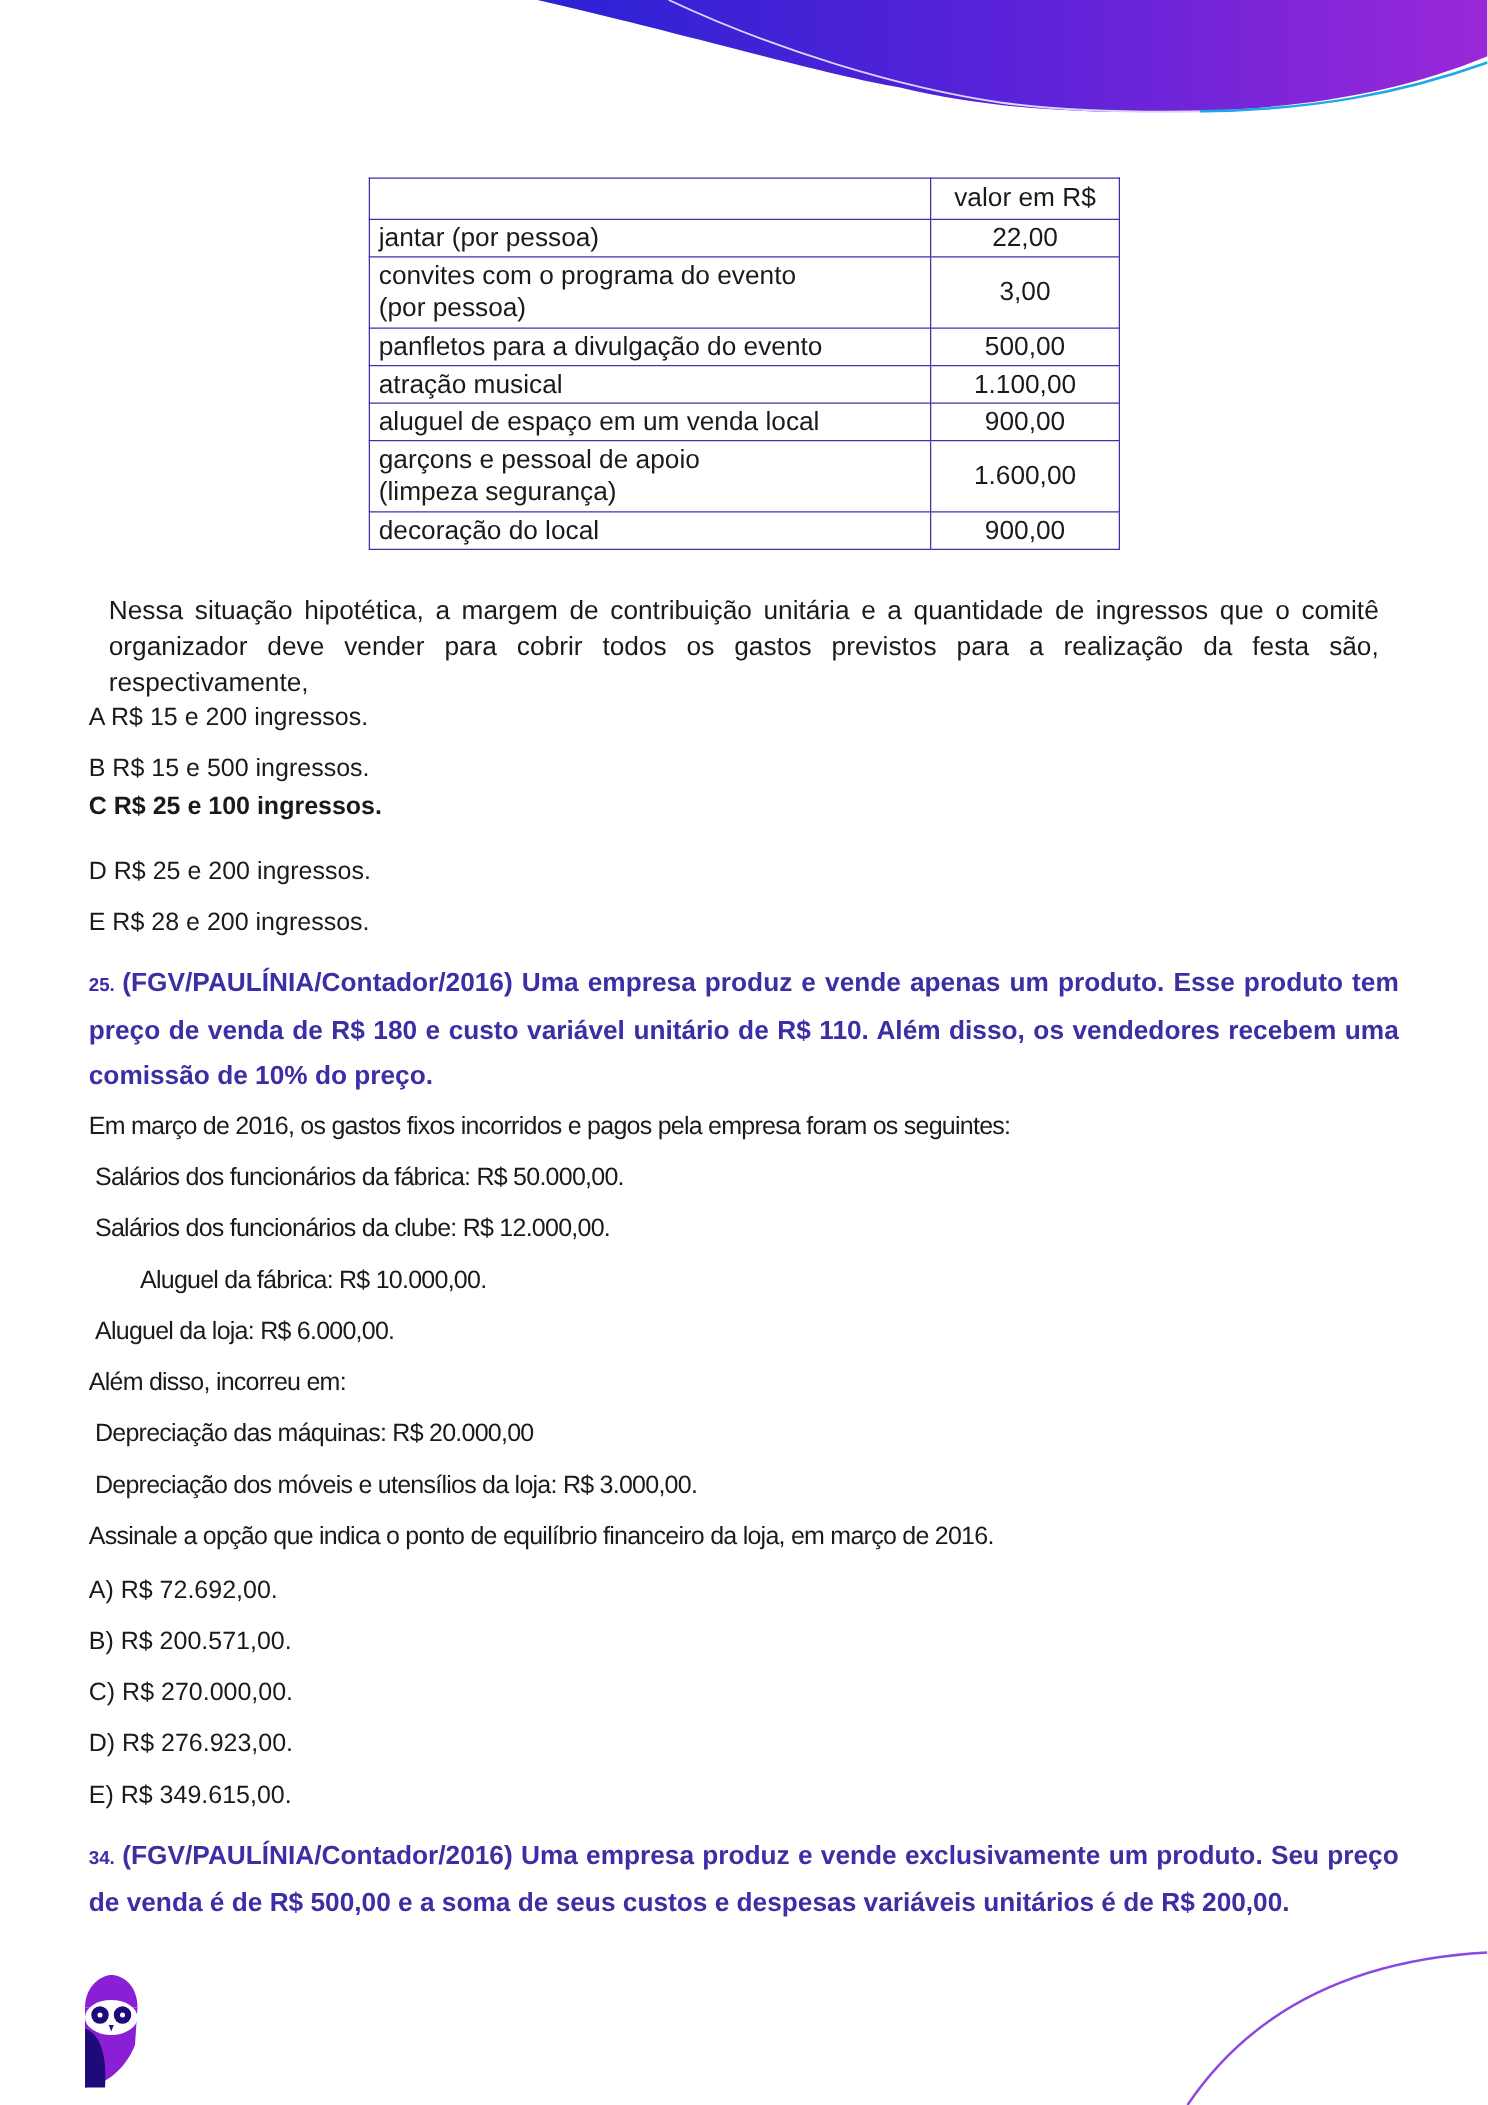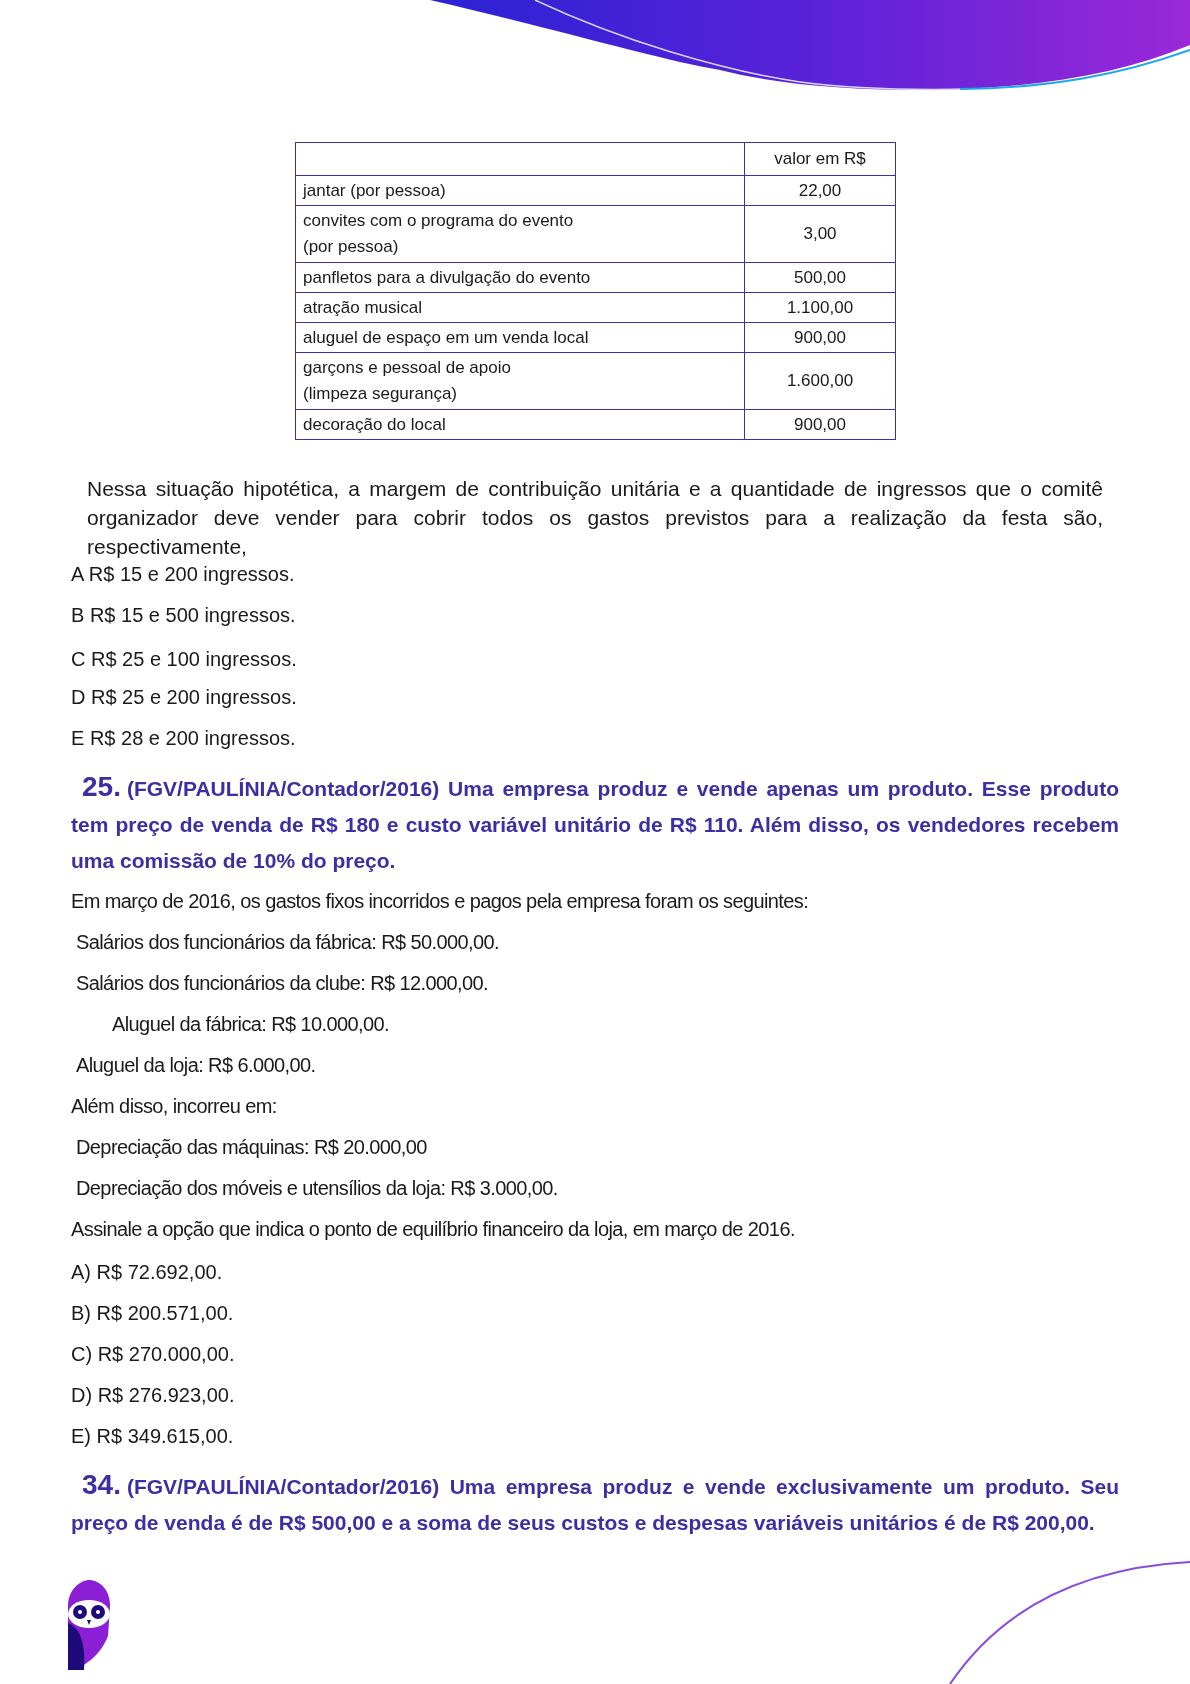--- a/index.html
+++ b/index.html
@@ -6,40 +6,40 @@
     body {
       width: 1190px; height: 1684px; position: relative; overflow: hidden;
       font-family: "Liberation Sans", sans-serif; color: #1a1a1a;
     }
     .banner { position: absolute; left: 0; top: 0; width: 1190px; height: 110px; }
     .footer-arc { position: absolute; left: 0; top: 1540px; width: 1190px; height: 144px; }
     .owl { position: absolute; left: 64px; top: 1578px; width: 50px; height: 96px; }
 
     .tbl {
       position: absolute; left: 295px; top: 142px; width: 601px;
-      border-collapse: collapse; font-size: 17px; line-height: 26px;
+      border-collapse: collapse; font-size: 21px; line-height: 26px;
     }
     .tbl td {
       border: 1.5px solid #3b33a6; padding: 1px 7px; vertical-align: middle;
     }
     .tbl td.val { text-align: center; width: 136px; }
     .tbl tr.single td { height: 27px; }
     .tbl tr.double td { height: 54px; }
     .tbl tr.head td { height: 30px; }
 
     .content { position: absolute; left: 71px; width: 1048px; font-size: 21px; }
     .para { text-align: justify; line-height: 29px; margin: 16px; word-spacing: 2px; }
     .line { position: absolute; left: 71px; font-size: 20px; line-height: 26px; white-space: nowrap; }
     .line.indent { left: 76px; }
     .condensed { letter-spacing: -0.6px; }
     .q-title {
       position: absolute; left: 71px; width: 1048px; color: #3b2fa3;
       font-weight: bold; font-size: 21px; line-height: 36px; text-align: justify; margin: 0;
     }
-    .q-num { font-size: 28px; margin-right: 6px; margin-left: 11px; }
+    .q-num { font-size: 15px; margin-right: 6px; }
   </style>
 </head>
 <body>
 
 <svg class="banner" viewBox="0 0 1190 110" preserveAspectRatio="none">
   <defs>
     <linearGradient id="bg" x1="0" y1="0" x2="1" y2="0">
       <stop offset="0" stop-color="#2a22d4"></stop>
       <stop offset="0.5" stop-color="#5a22d8"></stop>
       <stop offset="1" stop-color="#9a28d8"></stop>
@@ -91,21 +91,21 @@
     <td class="val">900,00</td>
   </tr>
 </tbody>
   </table>
 
 <div class="content" style="top:458px;">
   <p class="para">Nessa situação hipotética, a margem de contribuição unitária e a quantidade de ingressos que o comitê organizador deve vender para cobrir todos os gastos previstos para a realização da festa são, respectivamente,</p>
 </div>
 <div class="line" style="top:561px;">A R$ 15 e 200 ingressos.</div>
 <div class="line" style="top:602px;">B R$ 15 e 500 ingressos.</div>
-<div class="line" style="top:646px;">C R$ 25 e 100 ingressos.</div>
+<div class="line" style="top:632px;font-weight:bold;">C R$ 25 e 100 ingressos.</div>
 <div class="line" style="top:684px;">D R$ 25 e 200 ingressos.</div>
 <div class="line" style="top:725px;">E R$ 28 e 200 ingressos.</div>
 
 <p class="q-title" style="top:769px;">
   <span class="q-num">25.</span><span>(FGV/PAULÍNIA/Contador/2016) Uma empresa produz e vende apenas um produto. Esse produto tem preço de venda de R$ 180 e custo variável unitário de R$ 110. Além disso, os vendedores recebem uma comissão de 10% do preço.</span>
 </p>
 <div class="line condensed" style="top:888px;">Em março de 2016, os gastos fixos incorridos e pagos pela empresa foram os seguintes:</div>
 <div class="line indent condensed" style="top:929px;">Salários dos funcionários da fábrica: R$ 50.000,00.</div>
 <div class="line indent condensed" style="top:970px;">Salários dos funcionários da clube: R$ 12.000,00.</div>
 <div class="line indent condensed" style="top:1011px;margin-left:36px;">Aluguel da fábrica: R$ 10.000,00.</div>

